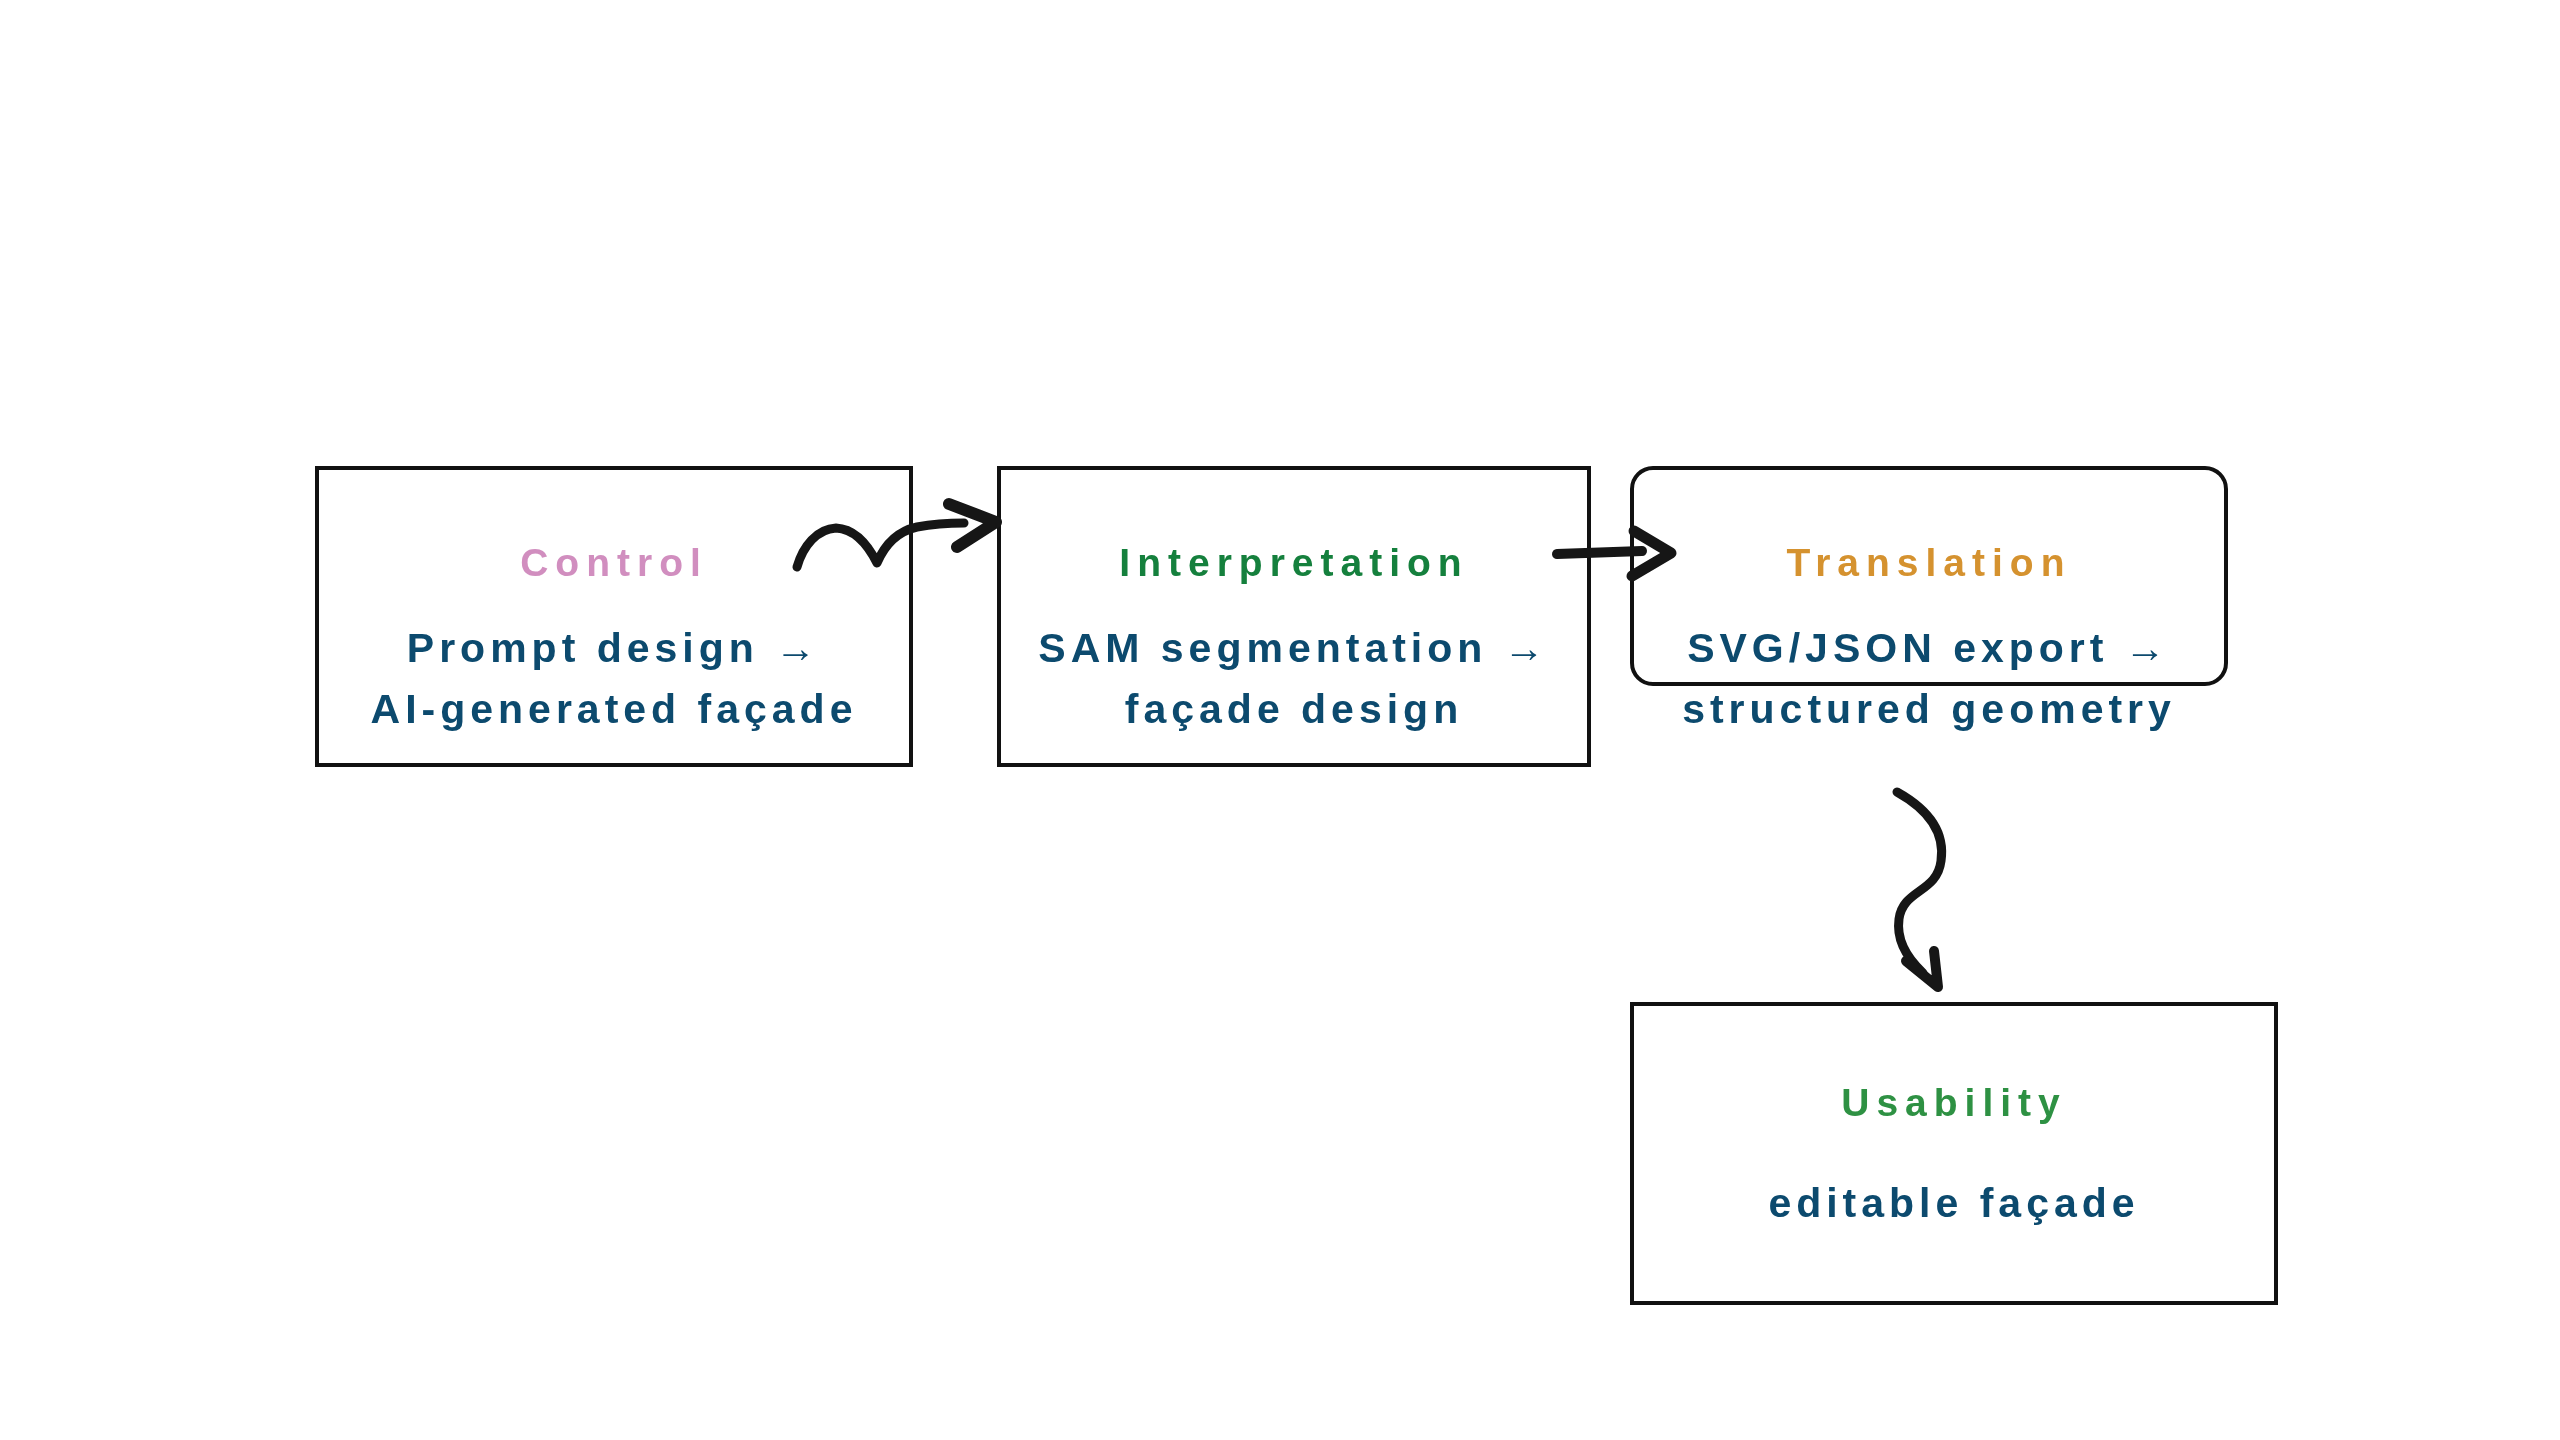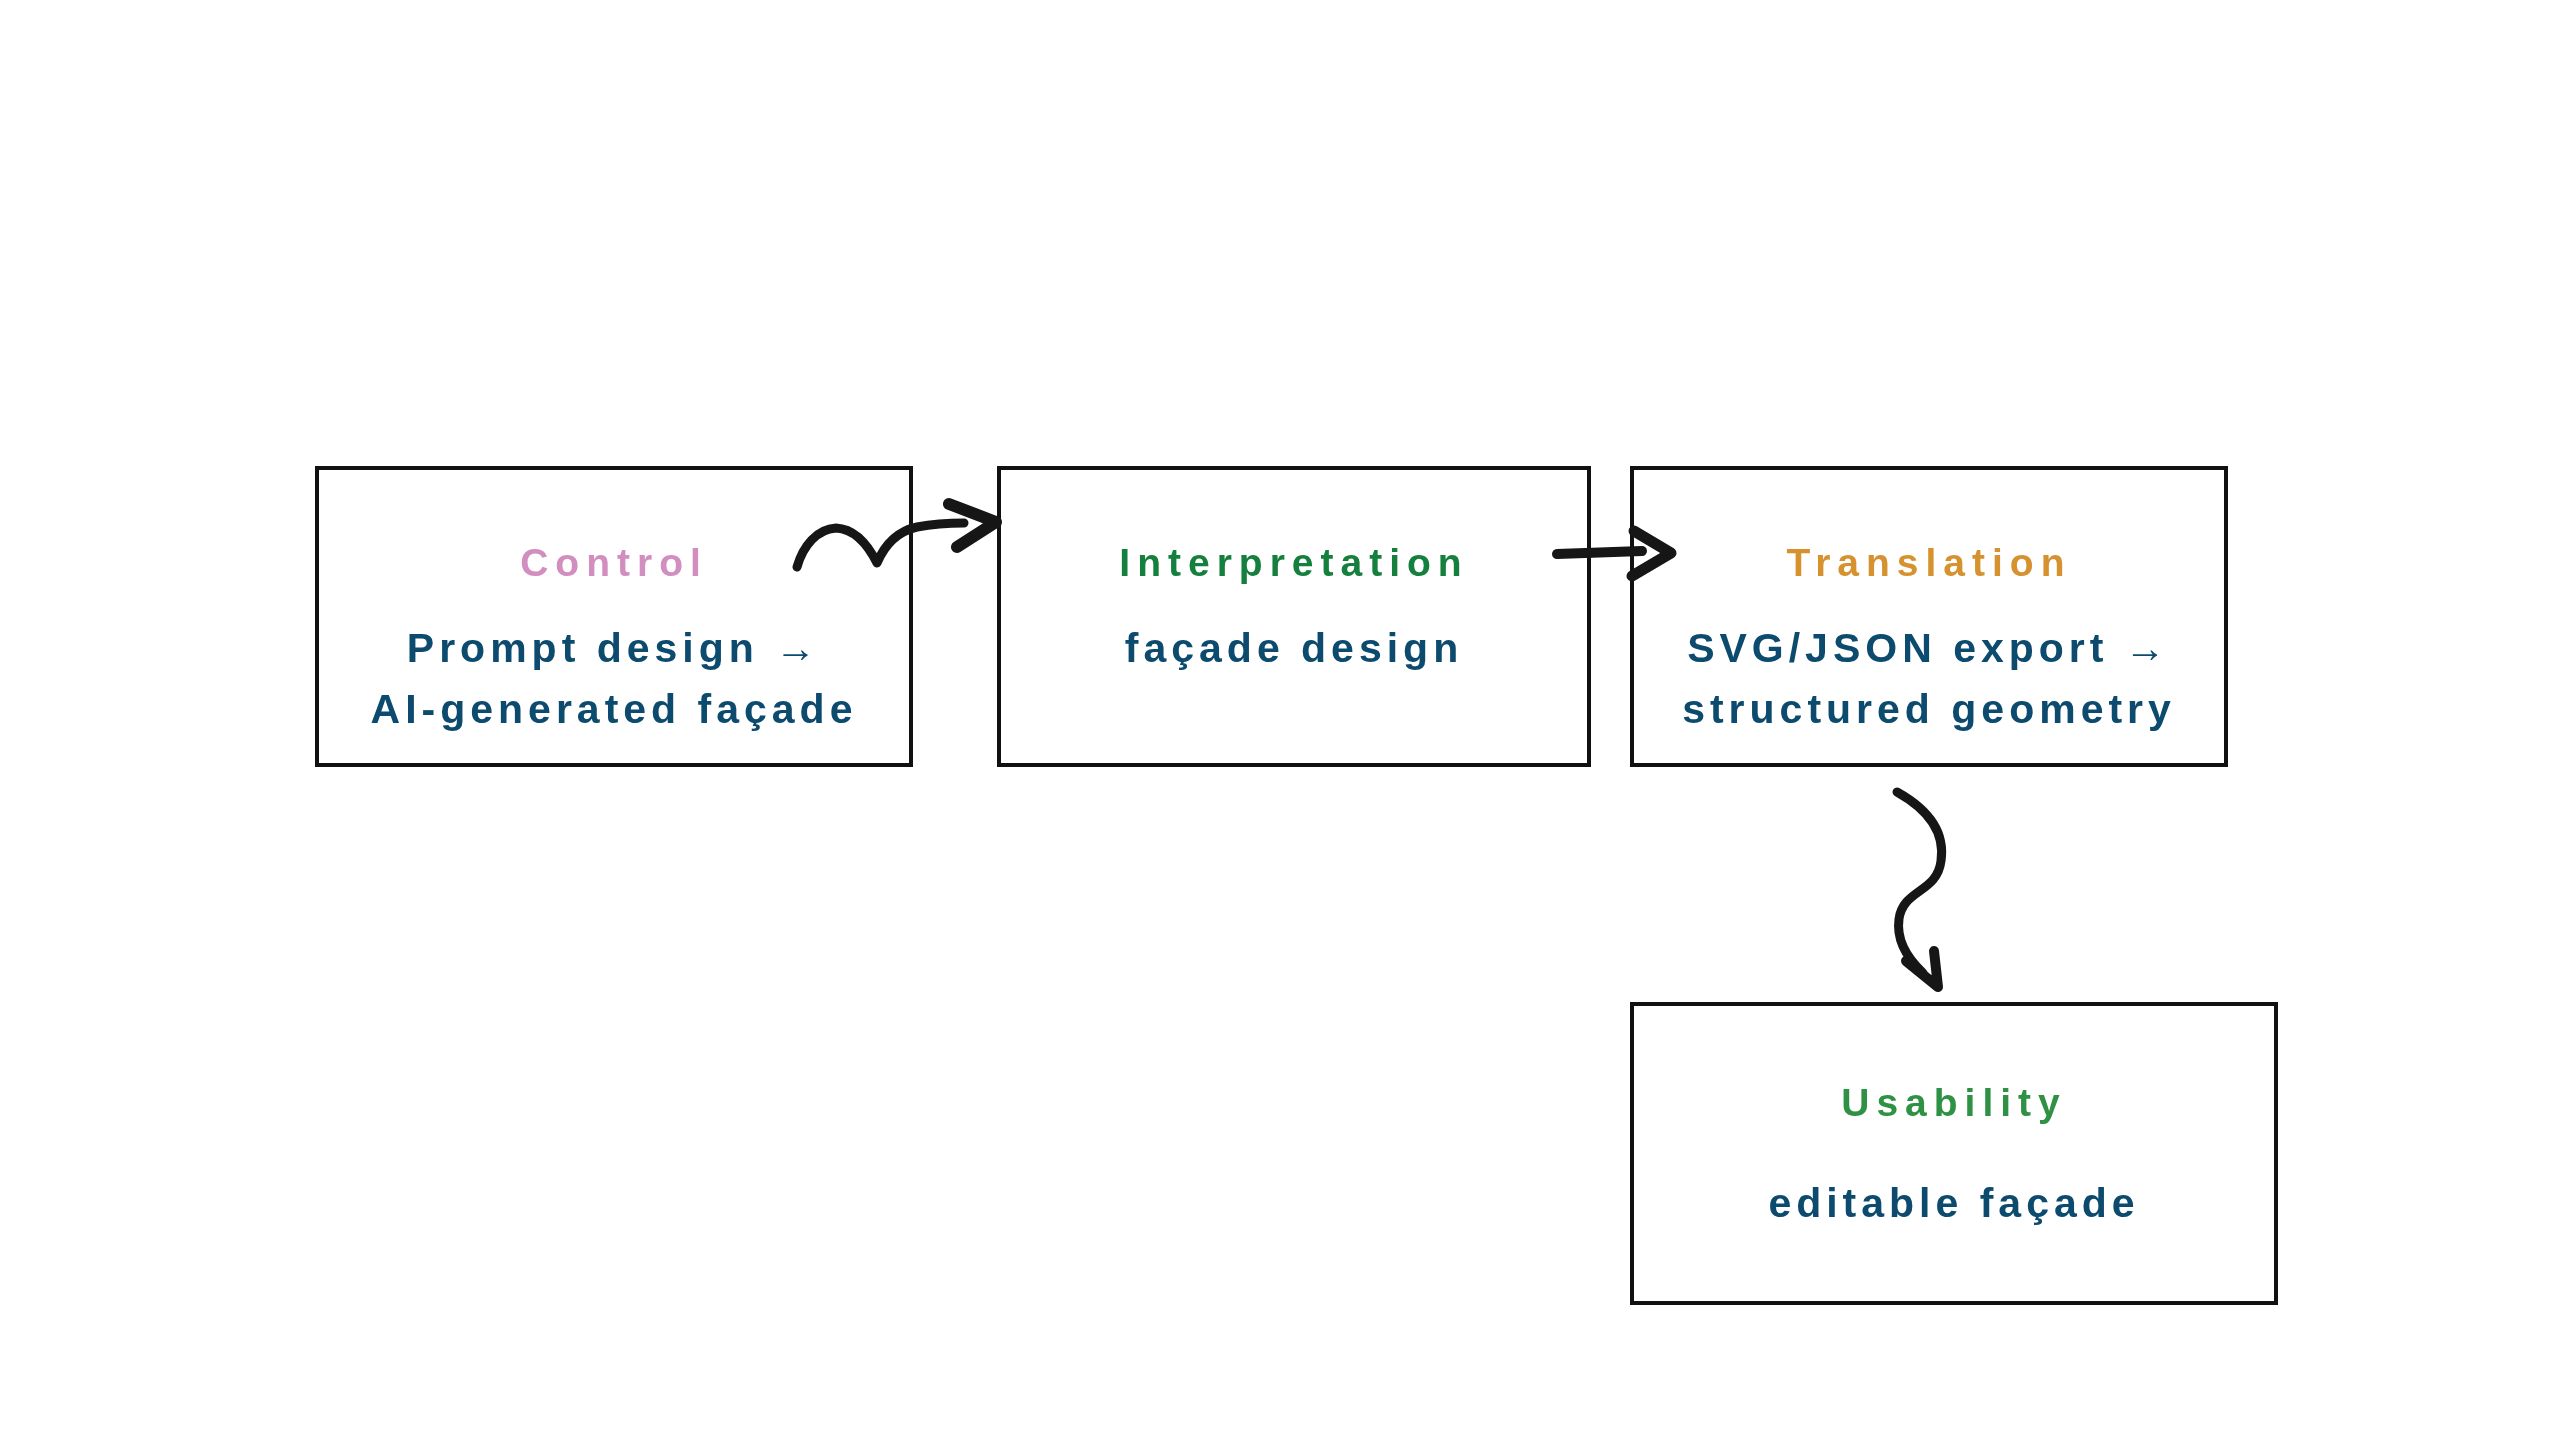--- a/index.html
+++ b/index.html
@@ -16,21 +16,21 @@
     font-family: "Liberation Sans", sans-serif;
   }
   .box {
     position: absolute;
     box-sizing: border-box;
     border: 4px solid #111111;
     background: #ffffff;
   }
   .box-control        { left: 315px;  top: 466px;  width: 598px; height: 301px; }
   .box-interpretation { left: 997px;  top: 466px;  width: 594px; height: 301px; }
-  .box-translation    { left: 1630px; top: 466px;  width: 598px; height: 301px; }
+  .box-translation    { left: 1630px; top: 466px;  width: 598px; height: 220px; border-radius: 23px; }
   .box-usability      { left: 1630px; top: 1002px; width: 648px; height: 303px; }
 
   .box-title {
     position: absolute;
     left: 0; right: 0;
     top: 70px;
     text-align: center;
     font-size: 39px;
     font-weight: 700;
     letter-spacing: 7px;
@@ -69,20 +69,21 @@
     <div class="box-title" style="color: rgb(209, 142, 191);">Control</div>
     <div class="box-body">
       <div>Prompt design →</div>
       <div>AI-generated façade</div>
     </div>
   </div>
 
   <div class="box box-interpretation">
     <div class="box-title" style="color: #15803d;">Interpretation</div>
     <div class="box-body">
+      <div>SAM segmentation →</div>
       <div>façade design</div>
     </div>
   </div>
 
   <div class="box box-translation">
     <div class="box-title" style="color: rgb(213, 146, 47);">Translation</div>
     <div class="box-body">
       <div>SVG/JSON export →</div>
       <div>structured geometry</div>
     </div>

